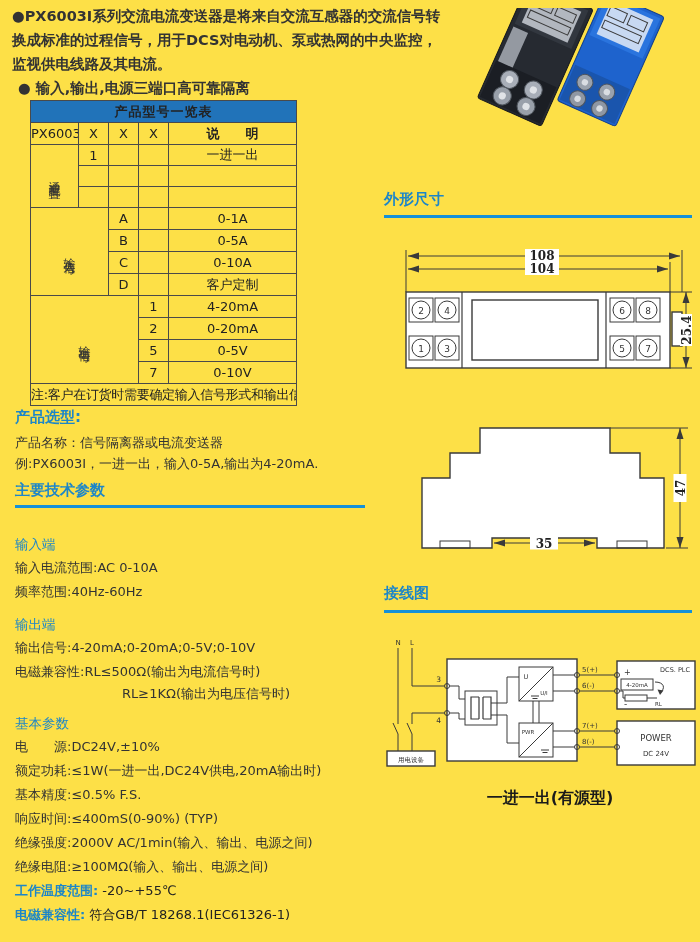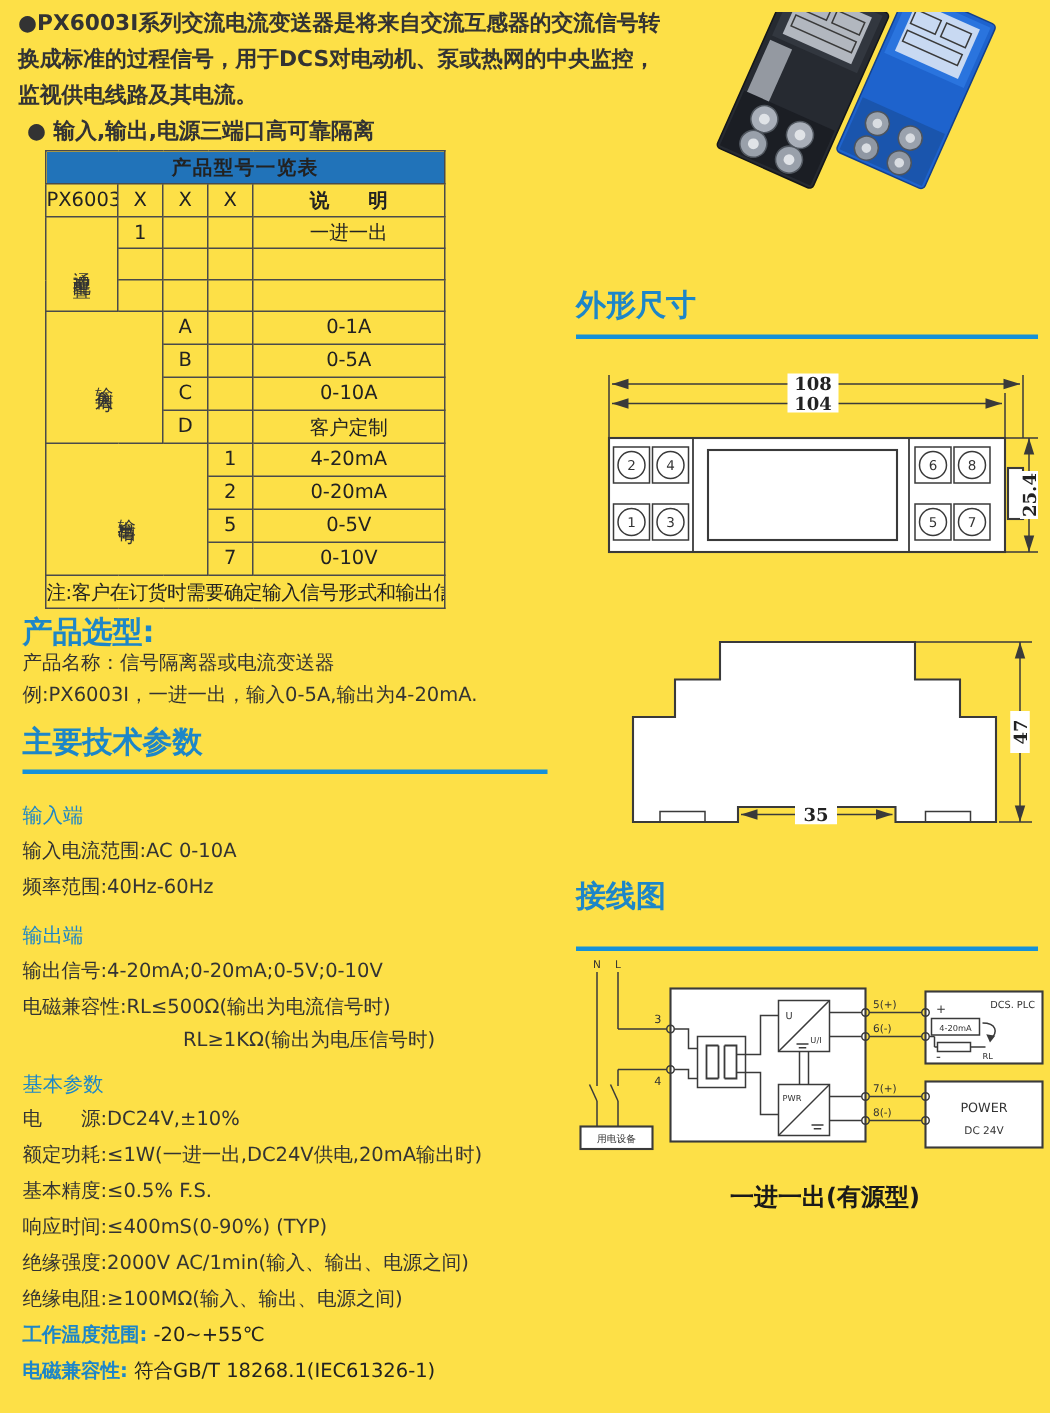--- a/index.html
+++ b/index.html
@@ -21,41 +21,41 @@
   td.modelname{font-size:11px;}
   td.desc{text-align:left;padding-left:10px;font-size:13px;}
   td.deschead{font-size:13px;font-weight:600;margin-left:48px;}
   .vlab{writing-mode:vertical-rl;text-orientation:upright;font-size:12px;color:#333;
         letter-spacing:2px;margin:0 auto;line-height:14px;}
   td.note{font-size:8px;text-align:left;padding:2px 2px;color:#222;height:13px;
           letter-spacing:-0.3px;white-space:nowrap;}
   tr.chrow td{height:20px;}
 
   
-  .h-blue{color:#1d86c8;font-weight:bold;font-size:20px;}
+  .h-blue{color:#1d86c8;font-weight:bold;font-size:15px;}
   .sec-head{position:absolute;left:15px;}
   .rule{border-bottom:3px solid #1591d8;}
 
   .sel-lines{position:absolute;left:15px;top:432px;width:380px;color:#333;
              font-size:13px;line-height:21px;font-weight:500;}
   .tech-head{position:absolute;left:15px;top:481px;width:350px;padding-bottom:5px;}
 
   
   .specs{position:absolute;left:15px;top:532px;width:380px;}
   .spec-sub{color:#1d86c8;font-weight:normal;font-size:13.5px;height:24px;line-height:24px;}
   .spec-line{color:#333;font-size:13px;height:24px;line-height:24px;font-weight:500;}
   .spec-cont{color:#333;font-size:13px;height:19px;line-height:19px;padding-left:107px;font-weight:500;}
   .gap{height:8px;}
   .lblu{color:#1d86c8;font-weight:bold;font-size:13px;}
   .lval{color:#222;font-size:13px;font-weight:500;}
 
   
   .photo{position:absolute;left:438px;top:8px;width:258px;height:162px;}
   .dim-head{position:absolute;left:384px;top:190px;width:308px;padding-bottom:6px;}
-  .wire-head{position:absolute;left:384px;top:584px;width:308px;padding-bottom:20px;}
+  .wire-head{position:absolute;left:384px;top:584px;width:308px;padding-bottom:7px;}
   .topview{position:absolute;left:392px;top:240px;}
   .sideview{position:absolute;left:392px;top:398px;}
   .wiresvg{position:absolute;left:385px;top:622px;}
   .caption{position:absolute;left:430px;top:788px;width:240px;text-align:center;
            font-size:16px;font-weight:600;color:#1a1a1a;}
 
   svg{display:block;}
   .ln{stroke:#3a3a3a;stroke-width:1.2;fill:none;}
   .lnthin{stroke:#3a3a3a;stroke-width:1;fill:none;}
   .boxw{fill:#ffffff;stroke:#3a3a3a;stroke-width:1.4;}

